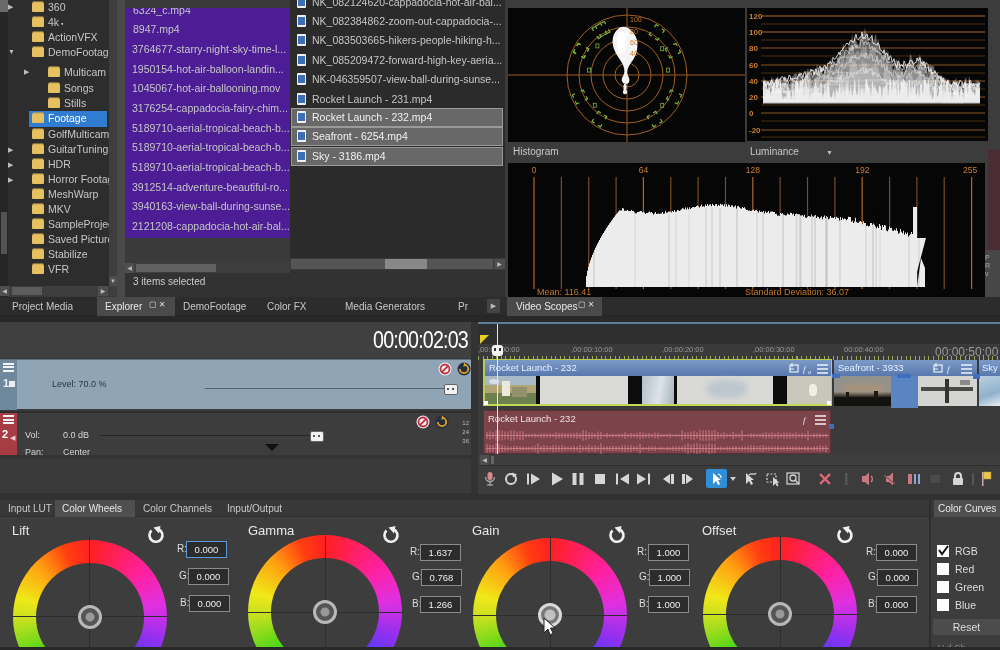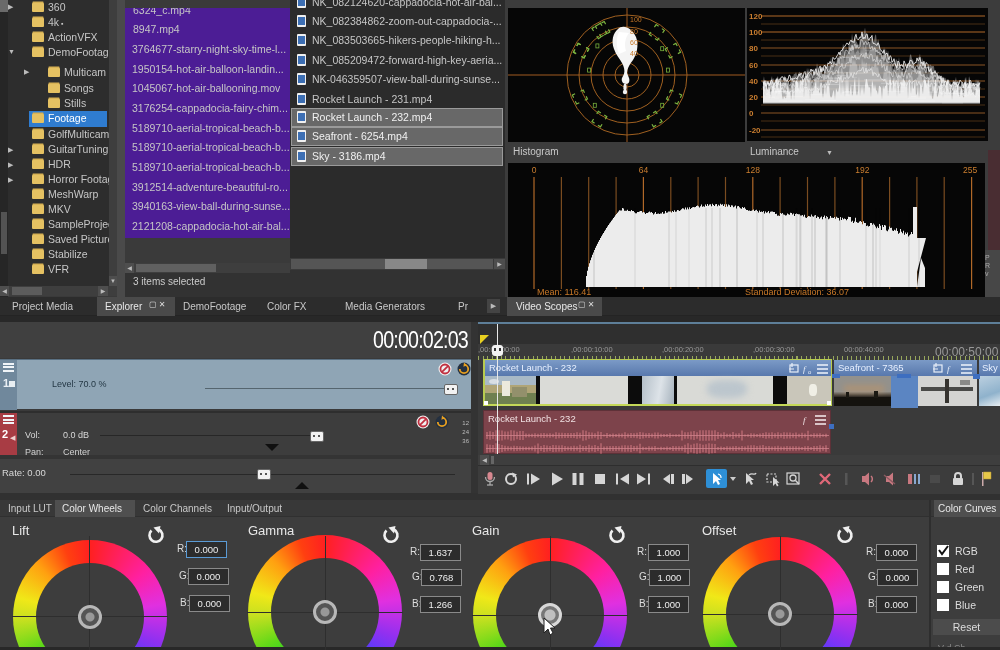--- a/index.html
+++ b/index.html
@@ -421,29 +421,20 @@
         <circle cx="7" cy="7" r="4.5" fill="none" stroke="#c03040" stroke-width="1.8"></circle>
         <line x1="3.8" y1="10.2" x2="10.2" y2="3.8" stroke="#c03040" stroke-width="1.8"></line>
   <circle cx="26" cy="7" r="6.5" fill="#243040"></circle>
         <path d="M26,2.8 A4.2,4.2 0 1 1 21.8,7" fill="none" stroke="#e8a020" stroke-width="1.8"></path>
         <path d="M26,0.6 L29,3.2 L25.4,4.8 Z" fill="#e8a020"></path>
  </svg>
  <div class="a" style="left:455px;top:6px;font-size:6px;color:#bbb;line-height:9px;text-align:right;width:14px;">12<br>24<br>36</div>
 </div>
 <div class="a" style="left:0;top:455px;width:471px;height:4px;background:#343434;"></div>
     <div class="a" style="left:471px;top:322px;width:7px;height:178px;background:#333;"></div>
-<div id="rate" class="a" style="left:0;top:459px;width:471px;height:34px;background:#414141;">
- <div class="a" style="left:2px;top:8px;font-size:9.5px;color:#d8d8d8;">Rate: 0.00</div>
- <div class="a" style="left:70px;top:15px;width:385px;height:1px;background:#282828;"></div>
- <div class="a" style="left:257px;top:10px;width:12px;height:9px;background:#f2f2f2;border:1px solid #666;border-radius:2px;">
-        <div style="position:absolute;left:2px;top:3px;width:2px;height:2px;background:#555;"></div>
-        <div style="position:absolute;left:7px;top:3px;width:2px;height:2px;background:#555;"></div>
-      </div>
- <div class="a" style="left:295px;top:23px;width:0;height:0;border-left:7px solid transparent;border-right:7px solid transparent;border-bottom:7px solid #101010;"></div>
-</div>
 <div class="a" style="left:0;top:493px;width:478px;height:7px;background:#313131;"></div>
 
 <div id="tl" class="a" style="left:478px;top:316px;width:522px;height:184px;background:#3a3a3a;overflow:hidden;">
  <div class="a" style="left:0;top:0;width:522px;height:6px;background:#282828;"></div>
  <div class="a" style="left:0;top:6px;width:522px;height:2px;background:#5e7f99;"></div>
  <div class="a" style="left:0;top:8px;width:522px;height:20px;background:#2f2f2f;"></div>
  <div class="a" style="left:2px;top:19px;width:0;height:0;border-left:9px solid #e8d020;border-bottom:9px solid transparent;"></div>
 
  <div class="a" style="left:0;top:28px;width:522px;height:16px;background:#3a3a3a;">
   <div class="a" style="left:0;top:12px;width:522px;height:4px;background:repeating-linear-gradient(90deg,#97a75c 0 1px,transparent 1px 4.55px);"></div>
@@ -485,21 +476,21 @@
         </div>
   <div class="a" style="left:302px;top:0;width:44px;height:28px;background:#c9c6ba;">
           <div class="a" style="left:22px;top:8px;width:8px;height:12px;background:#f0efe6;border-radius:40%;"></div>
         </div>
  </div>
  <div class="a" style="left:5px;top:88px;width:349px;height:2px;background:#c4d858;"></div>
  <div class="a" style="left:6px;top:85px;width:4px;height:4px;background:#fff;"></div>
  <div class="a" style="left:349px;top:85px;width:4px;height:4px;background:#fff;"></div>
 
  <div class="a" style="left:356px;top:44px;width:143px;height:16px;background:linear-gradient(#7b9ac6,#5878ad);">
-  <div class="a" style="left:4px;top:2px;font-size:9.5px;color:#e8f0ff;">Seafront - 7365</div>
+  <div class="a" style="left:4px;top:2px;font-size:9.5px;color:#e8f0ff;">Seafront - 3933</div>
   <svg class="a" style="left:98px;top:2px;" width="42" height="13">
    <g stroke="#e8eef8" stroke-width="1.2" fill="none">
             <rect x="2" y="3" width="8" height="7"></rect>
             <path d="M4,1 L4,5 M1,7 L6,7"></path>
           </g>
    <text x="15" y="10" font-size="9" font-style="italic" fill="#e8eef8" font-family="Liberation Serif">f</text>
    <g stroke="#e8eef8" stroke-width="1.6">
             <line x1="29" y1="3" x2="40" y2="3"></line>
             <line x1="29" y1="7" x2="40" y2="7"></line>
             <line x1="29" y1="11" x2="40" y2="11"></line>

